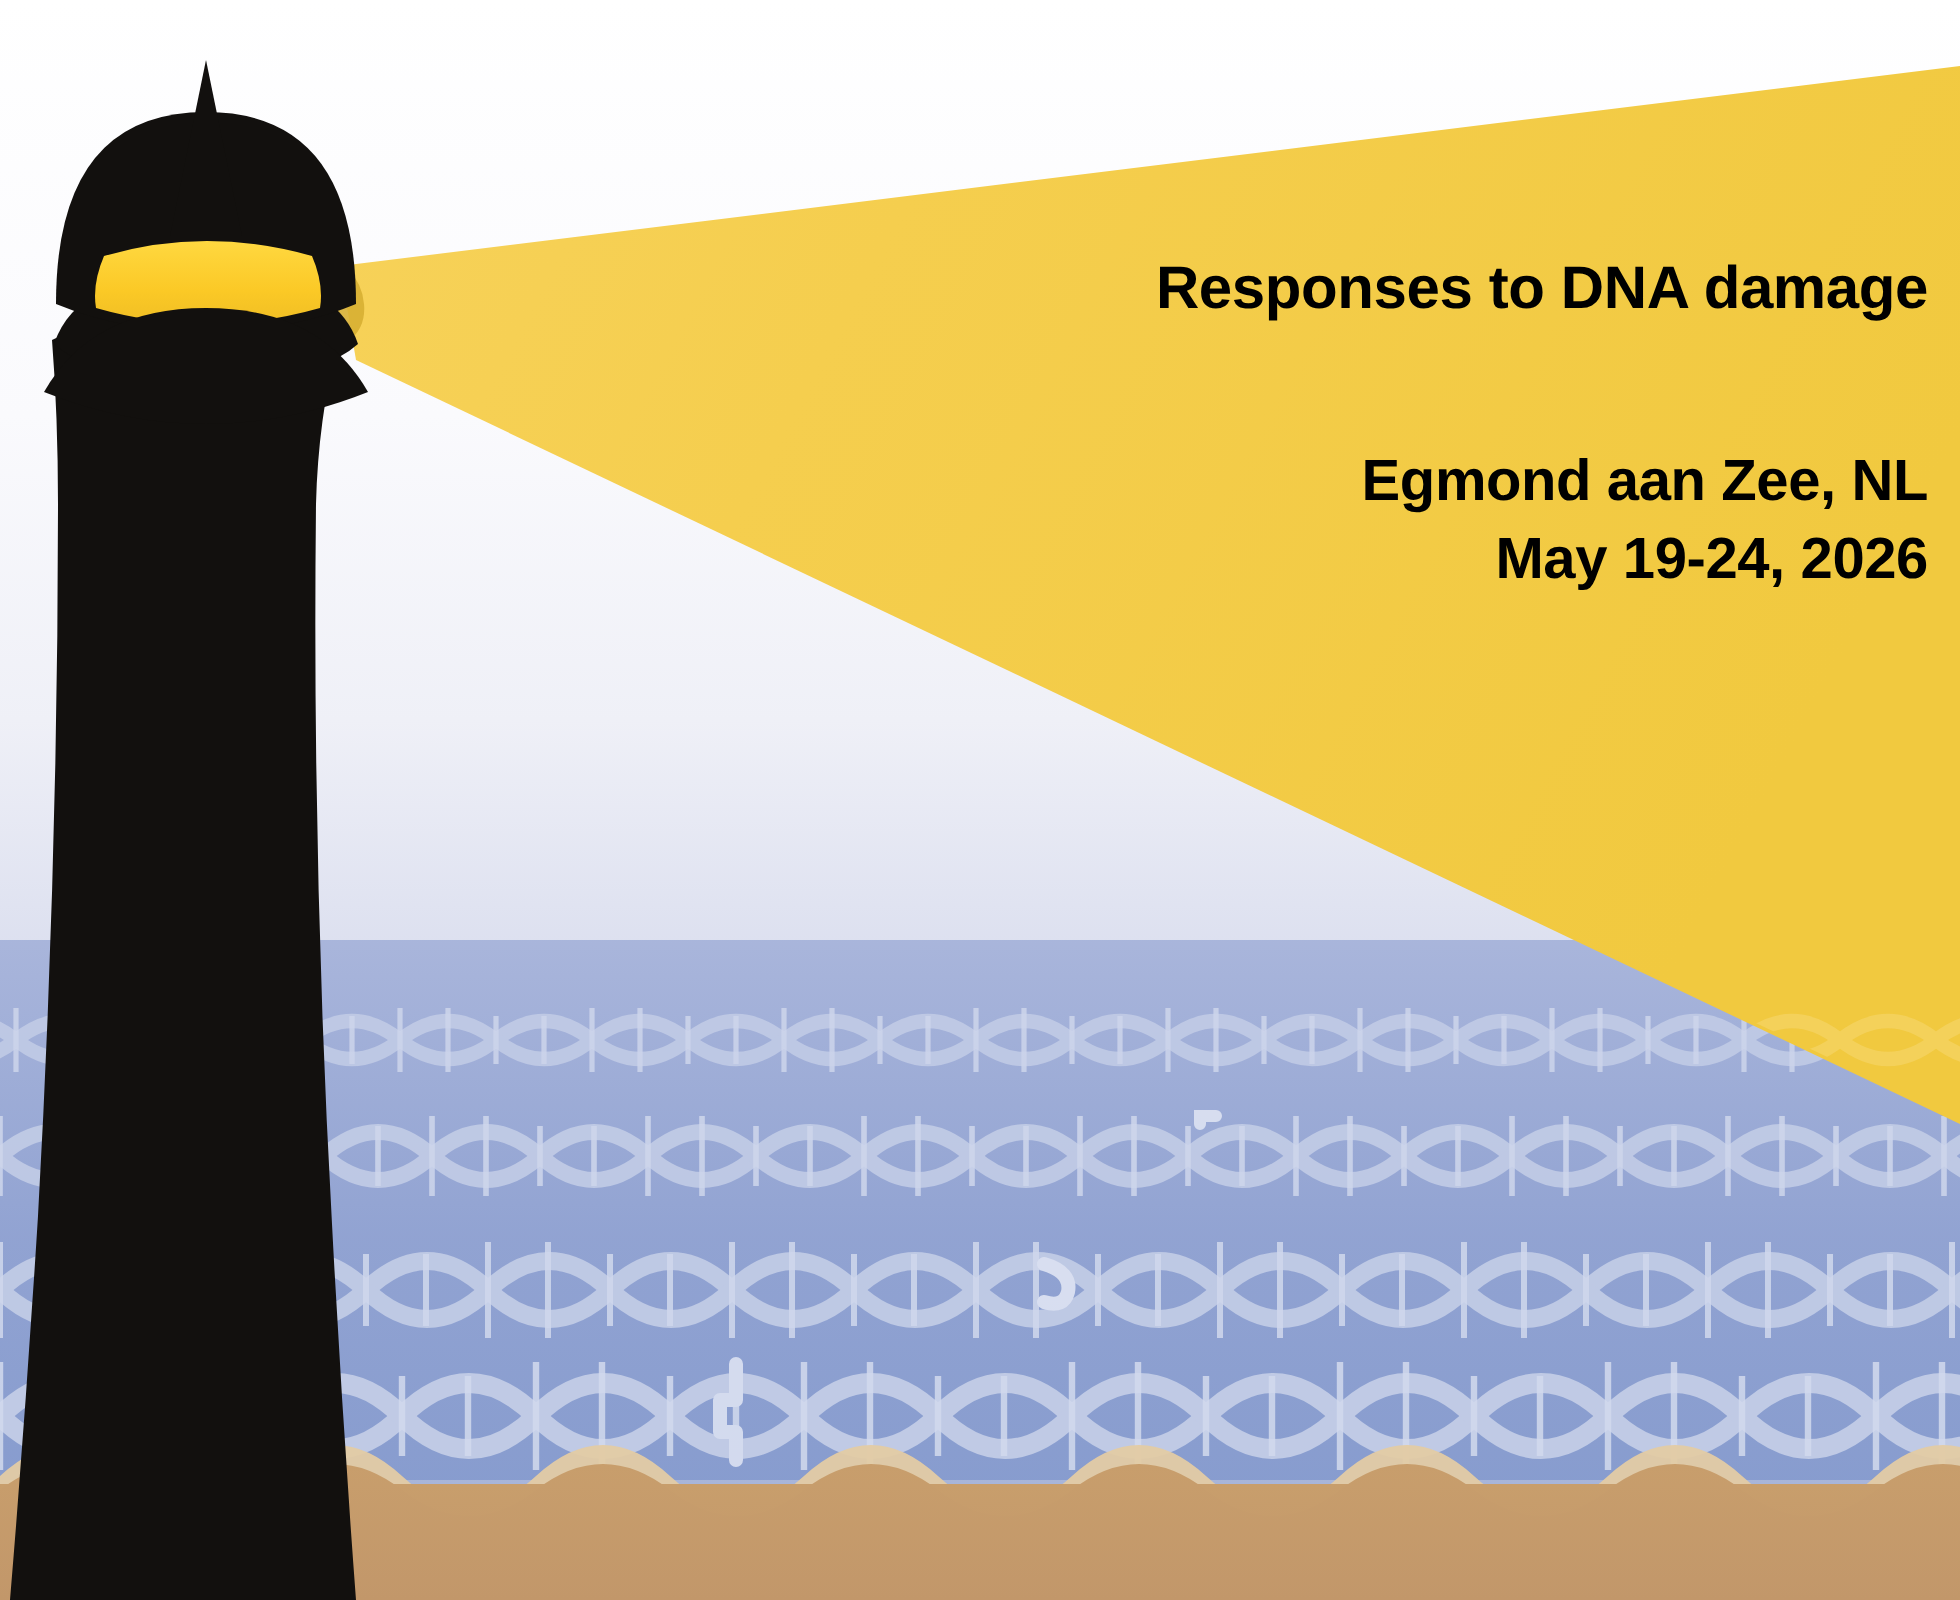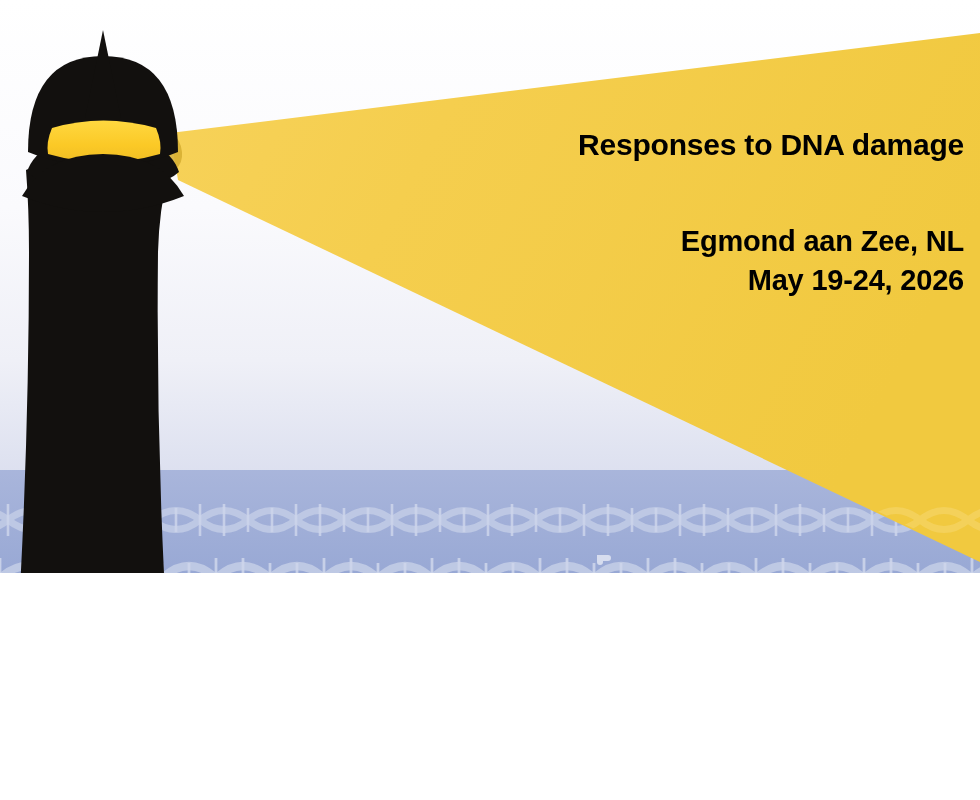--- a/index.html
+++ b/index.html
@@ -4,21 +4,21 @@
 <title>Conference Poster</title>
 <style>
   html, body {
     margin: 0;
     padding: 0;
     background: #ffffff;
   }
   #poster {
     position: relative;
     width: 980px;
-    height: 573px;
+    height: 800px;
     overflow: hidden;
     background: #b91c1c;
     font-family: "Liberation Sans", sans-serif;
   }
   #scene-svg {
     position: absolute;
     left: 0;
     top: 0;
     width: 980px;
     height: 800px;

